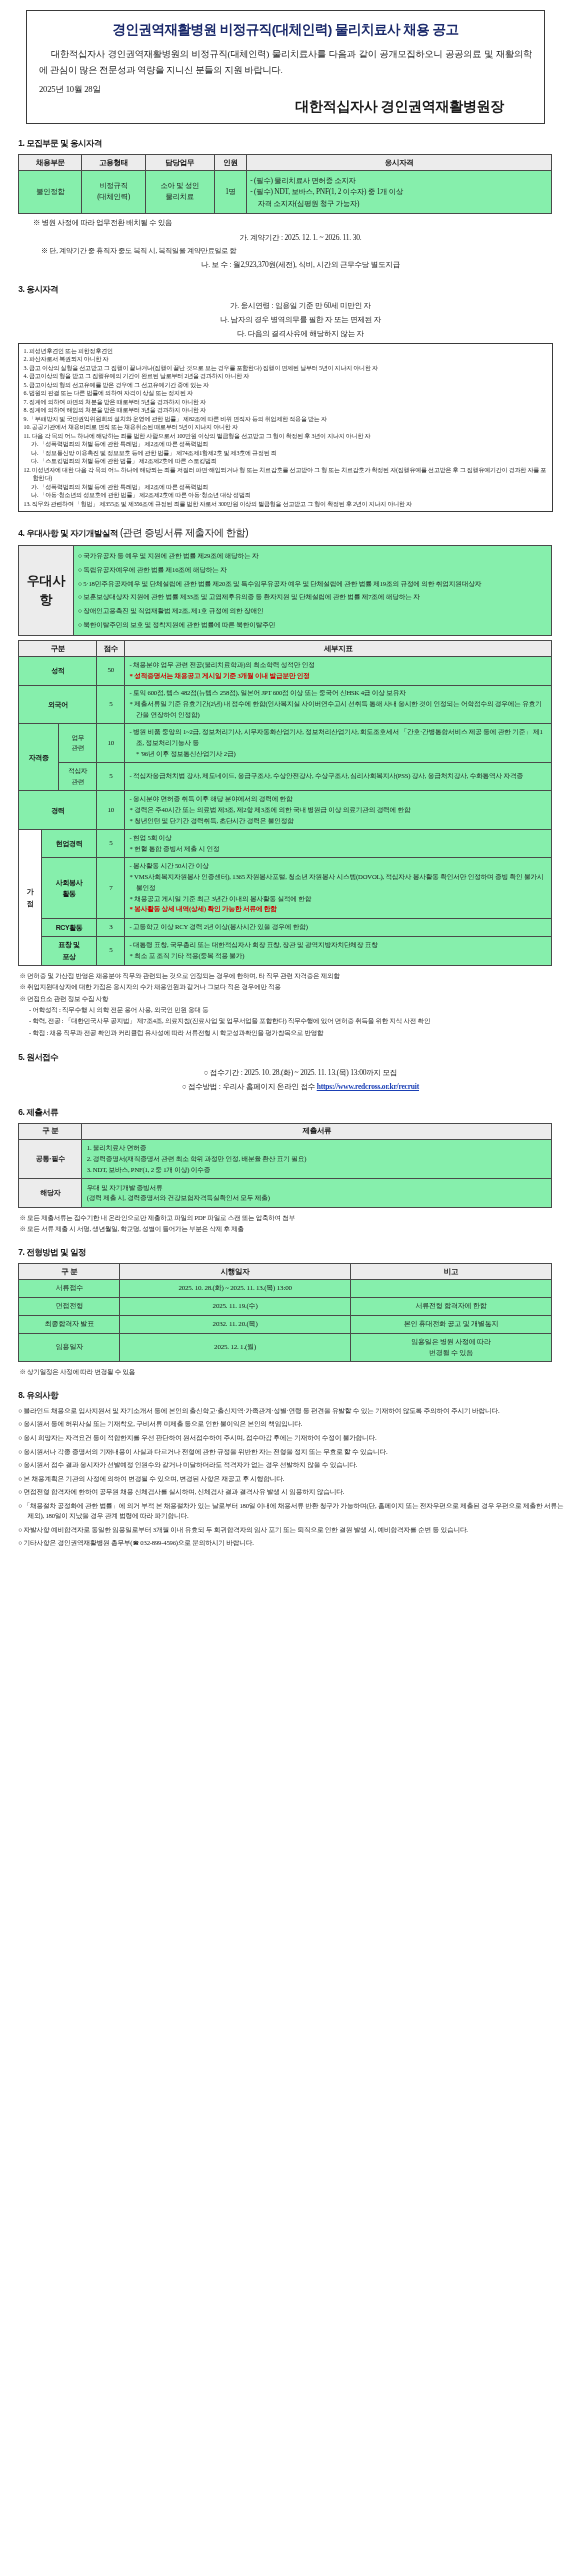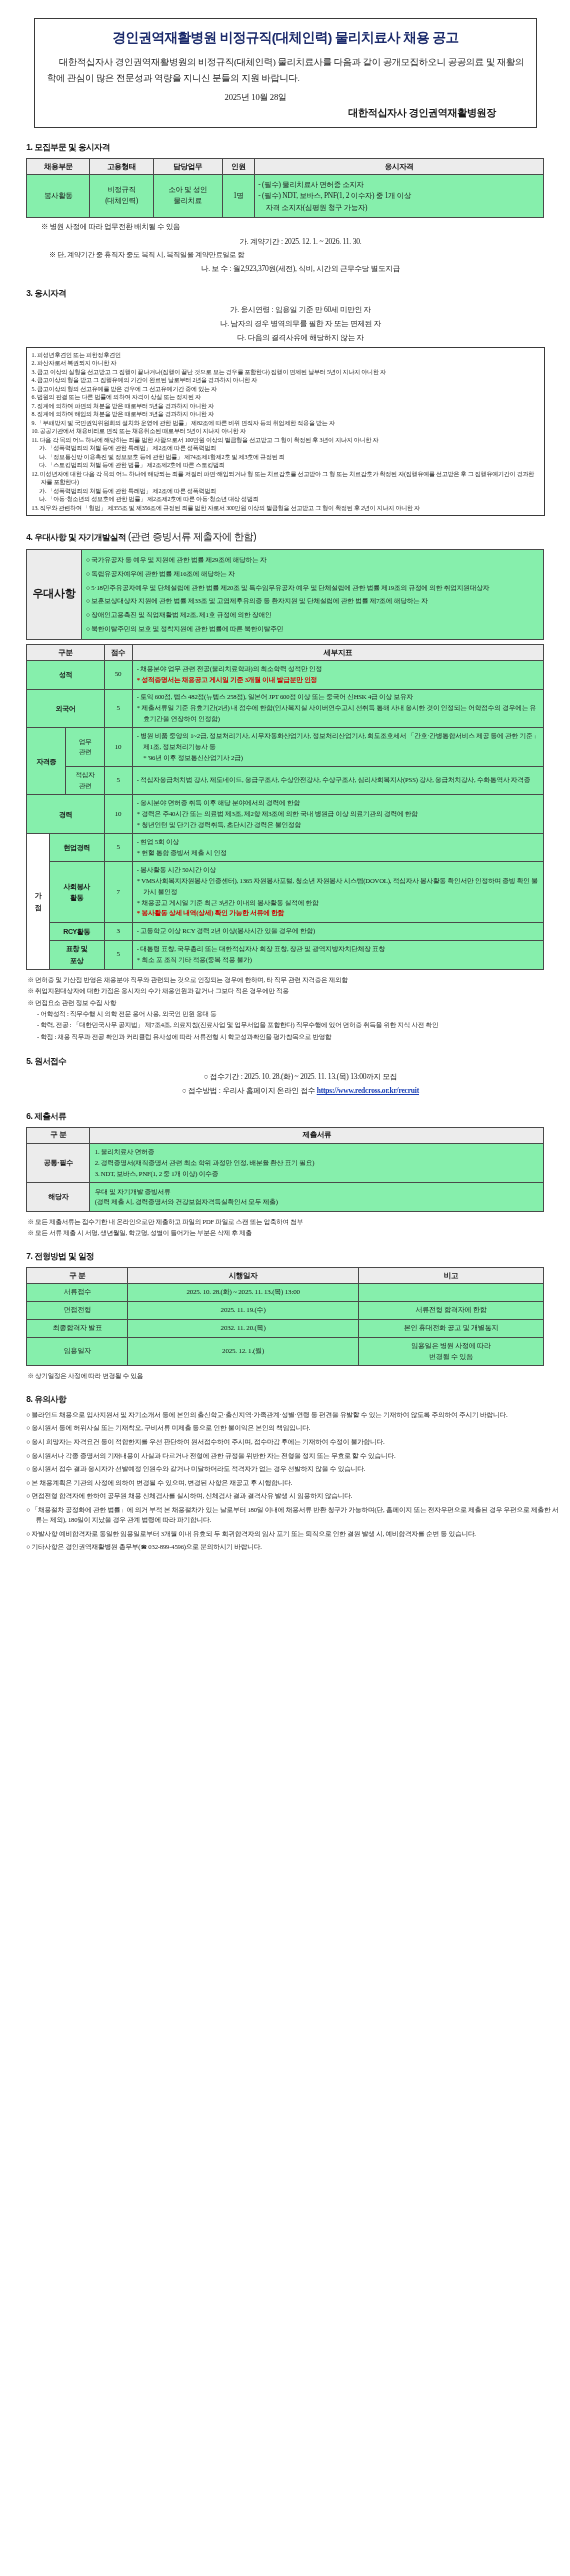--- a/index.html
+++ b/index.html
@@ -8,21 +8,21 @@
     background: #ffffff;
   }
   body {
     width: 571px;
     font-family: "Liberation Serif", "DejaVu Serif", serif;
     color: #1a1a1a;
     -webkit-font-smoothing: none;
   }
   .page {
     width: 571px;
-    padding: 8px;
+    padding: 0;
     box-sizing: border-box;
     position: relative;
   }
 
   
   .header-box {
     margin: 9.7px 26px 0 26px;
     border: 1.1px solid #3a3a3a;
     padding: 8.6px 12px 7.5px 12px;
     box-sizing: border-box;
@@ -39,29 +39,29 @@
   }
   .intro {
     font-size: 9.2px;
     line-height: 1.72;
     text-indent: 12px;
     letter-spacing: -0.2px;
     text-align: justify;
     margin: 0 0 3.2px 0;
   }
   .sign-date {
-    text-align: center;
+    text-align: left;
     font-size: 8.6px;
     margin-top: 5.4px;
     letter-spacing: -0.2px;
     padding-right: 60px;
   }
   .sign-org {
     text-align: right;
-    font-size: 10px;
+    font-size: 14px;
     font-weight: bold;
     letter-spacing: -0.3px;
     margin-top: 1.6px;
     padding-right: 28px;
   }
 
   
   .sec-h {
     font-family: "Liberation Sans", "DejaVu Sans", sans-serif;
     font-weight: bold;
@@ -148,23 +148,23 @@
   .box-list .sub-it {
     display: block;
     padding-left: 16.7px;
     text-indent: -9.2px;
     margin: 0;
   }
 
   
   .tbl-pref td.lab {
     background: #ececec;
-    font-family: Liberation Mono, monospace;
-    font-weight: bold;
-    font-size: 11px;
+    font-family: Liberation Serif, serif;
+    font-weight: bold;
+    font-size: 13px;
     text-align: center;
     width: 47px;
   }
   .tbl-pref td.body {
     font-size: 6.7px;
     line-height: 2.05;
     padding: 3.2px 4.3px;
   }
   .tbl-pref td.body .li {
     display: block;
@@ -278,21 +278,21 @@
   <table class="tbl-recruit">
     <tbody>
         <tr>
       <th style="width:59px">채용부문</th>
       <th style="width:59px">고용형태</th>
       <th style="width:65px">담당업무</th>
       <th style="width:28px">인원</th>
       <th>응시자격</th>
     </tr>
     <tr>
-      <td class="c">봉사활동</td>
+      <td class="c">불인정함</td>
       <td class="c">
         <span>비정규직</span><br>
         <span>(대체인력)</span>
       </td>
       <td class="c">
         <span>소아 및 성인</span><br>
         <span>물리치료</span>
       </td>
       <td class="c">1명</td>
       <td class="l qual">

